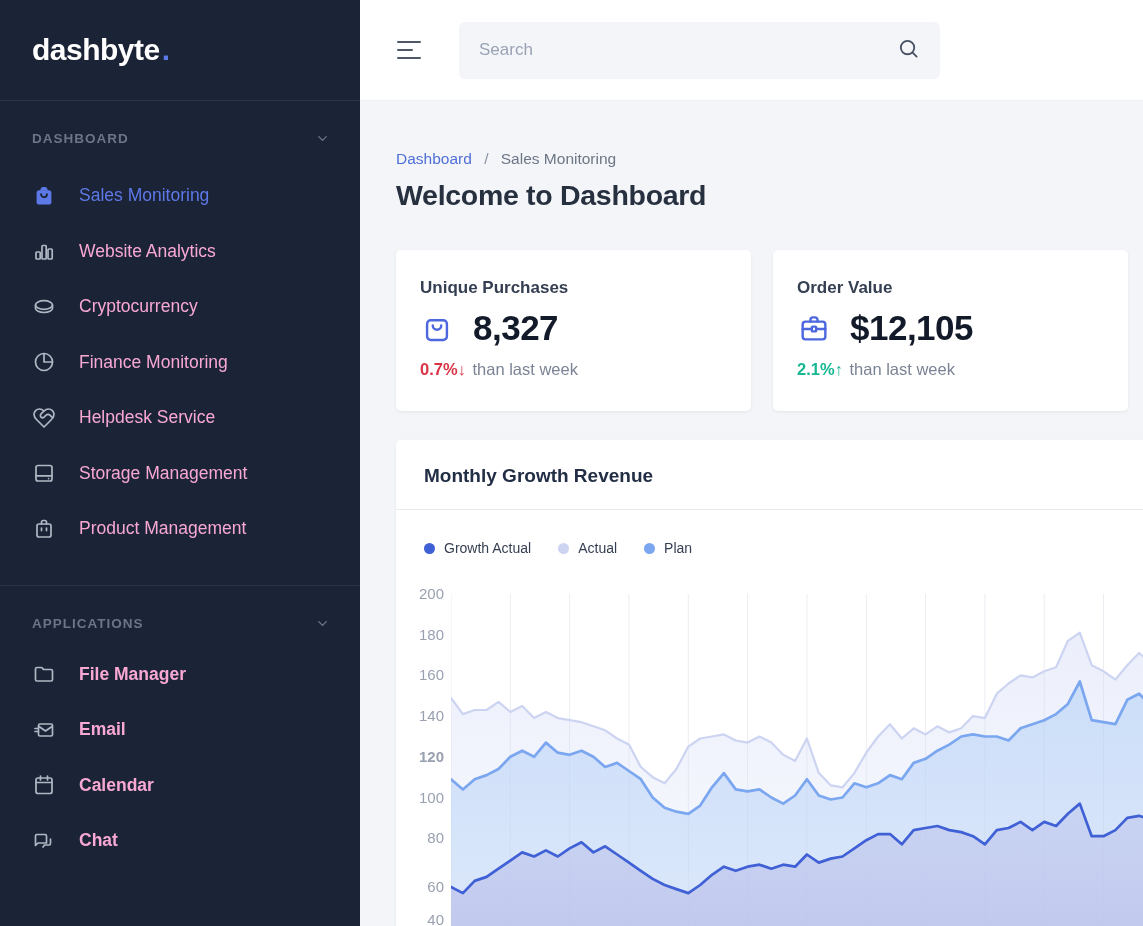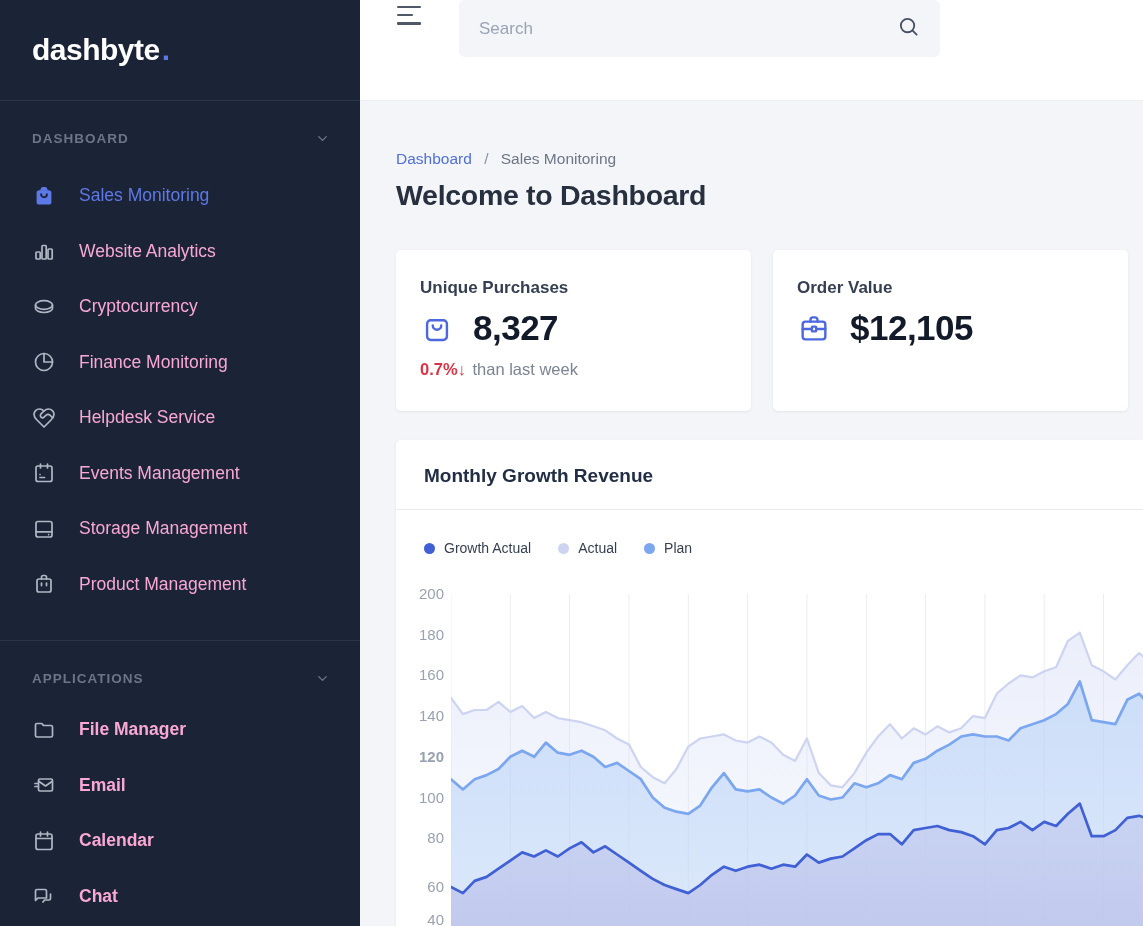--- a/index.html
+++ b/index.html
@@ -20,21 +20,21 @@
   .nav-list.apps { margin-top:16px;font-weight:bold; }
   .nav-item { display:flex; align-items:center; gap:23px; height:55.5px; padding:0 32px;
           font-size:17.5px; color:#f9a8d4; cursor:pointer; }
   .nav-item .nav-ic { width:24px; height:24px; display:inline-flex; color:#b0b7c4; }
   .nav-item .nav-ic svg { width:24px; height:24px; }
   .nav-item.active, .nav-item.active .nav-ic { color:#5d78e7; }
   .side-divider { border-top:1px solid rgba(255,255,255,0.08); margin-top:28px; }
 
   
   .main { position:absolute; left:360px; top:0; width:783px; height:100%; }
-  .topbar { height:101px; background:#ffffff; display:flex; 
+  .topbar { height:101px; background:#ffffff; display:flex; align-items:center;
             padding-left:37px; border-bottom:1px solid #edeff3; }
   .hamburger { width:26px; cursor:pointer; }
   .hamburger i { display:block; height:2.6px; background:#4e5869; border-radius:1px; margin:5.6px 0; }
   .hamburger .b1 { width:24px; } .hamburger .b2 { width:16px; } .hamburger .b3 { width:24px; }
   .searchbox { margin-left:36px; width:481px; height:57px; background:#f3f5f9; border-radius:6px;
                display:flex; align-items:center; padding:0 20px; }
   .searchbox input { flex:1; border:0; background:transparent; outline:none; font-size:17px;
                      color:#343d4e; font-family:"Liberation Sans",sans-serif; }
   .searchbox input::placeholder { color:#9aa3b4; }
   .search-ic svg { width:23px; height:23px; stroke:#465063; }
@@ -128,29 +128,20 @@
           <svg viewBox="0 0 24 24" fill="none" stroke="currentColor" stroke-width="1.7" stroke-linecap="round" stroke-linejoin="round">
             <path d="M19 14c1.49-1.46 3-3.21 3-5.5A5.5 5.5 0 0 0 16.5 3c-1.76 0-3 .5-4.5 2-1.5-1.5-2.74-2-4.5-2A5.5 5.5 0 0 0 2 8.5c0 2.3 1.5 4.05 3 5.5l7 7Z"></path>
             <path d="M12 5 9.04 7.96a2.17 2.17 0 0 0 0 3.08c.82.82 2.13.85 3 .07l2.07-1.9a2.82 2.82 0 0 1 3.79 0l2.96 2.66"></path>
           </svg>
         </span>
         <span>Helpdesk Service</span>
       </div>
       <div class="nav-item">
         <span class="nav-ic">
           <svg viewBox="0 0 24 24" fill="none" stroke="currentColor" stroke-width="1.7" stroke-linecap="round" stroke-linejoin="round">
-            <rect x="4" y="5" width="16" height="15.5" rx="2"></rect>
-            <path d="M8.5 3v4M15.5 3v4M8 13.5h.01M8 16.5h4.5"></path>
-          </svg>
-        </span>
-        <span>Events Management</span>
-      </div>
-      <div class="nav-item">
-        <span class="nav-ic">
-          <svg viewBox="0 0 24 24" fill="none" stroke="currentColor" stroke-width="1.7" stroke-linecap="round" stroke-linejoin="round">
             <rect x="4" y="4.5" width="16" height="15.5" rx="2"></rect>
             <path d="M4 14.8h16M16.6 17.6h.01"></path>
           </svg>
         </span>
         <span>Storage Management</span>
       </div>
       <div class="nav-item">
         <span class="nav-ic">
           <svg viewBox="0 0 24 24" fill="none" stroke="currentColor" stroke-width="1.7" stroke-linecap="round" stroke-linejoin="round">
             <rect x="5" y="7" width="14" height="13" rx="2"></rect>
@@ -256,20 +247,24 @@
         <div class="stat-label">Order Value</div>
         <div class="stat-value-row">
           <span class="stat-ic">
               <svg viewBox="0 0 24 24" fill="none" stroke="currentColor" stroke-width="1.7" stroke-linecap="round" stroke-linejoin="round">
                 <rect x="4" y="7.5" width="16" height="12.5" rx="2"></rect>
                 <path d="M9.5 7.5V6.3a1.8 1.8 0 0 1 1.8-1.8h1.4a1.8 1.8 0 0 1 1.8 1.8v1.2M4 12.7h6.5M13.5 12.7H20"></path>
                 <rect x="10.5" y="11" width="3" height="3.4" rx="0.5"></rect>
               </svg>
             </span>
           <span class="stat-value">$12,105</span>
+        </div>
+        <div class="stat-delta-row">
+          <span class="delta" style="color: rgb(23, 183, 147);"><span>2.1%</span><span class="arr">↑</span></span>
+          <span>than last week</span>
         </div>
       </div>
     </div>
 
     <div class="chart-card">
       <div class="chart-header">
         <div class="chart-title">Monthly Growth Revenue</div>
       </div>
       <div class="legend">
         <span class="legend-item">

